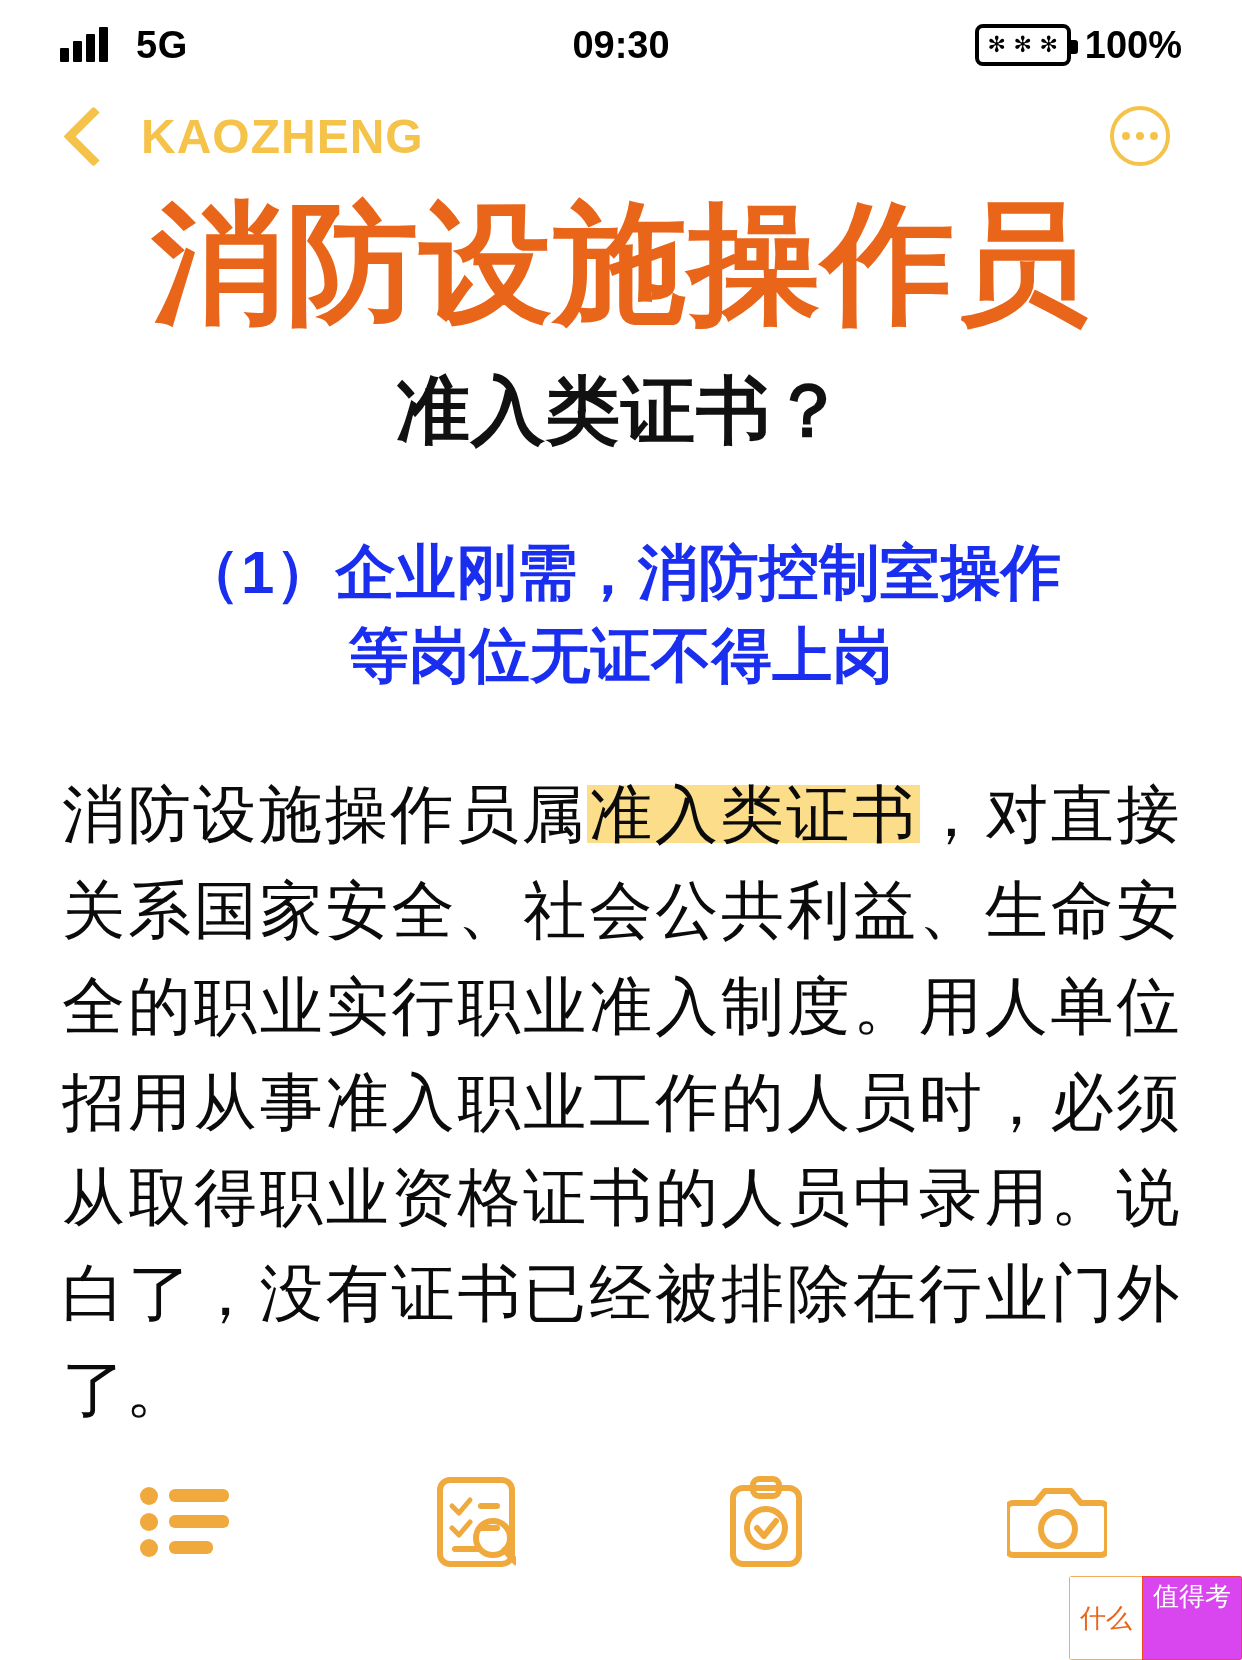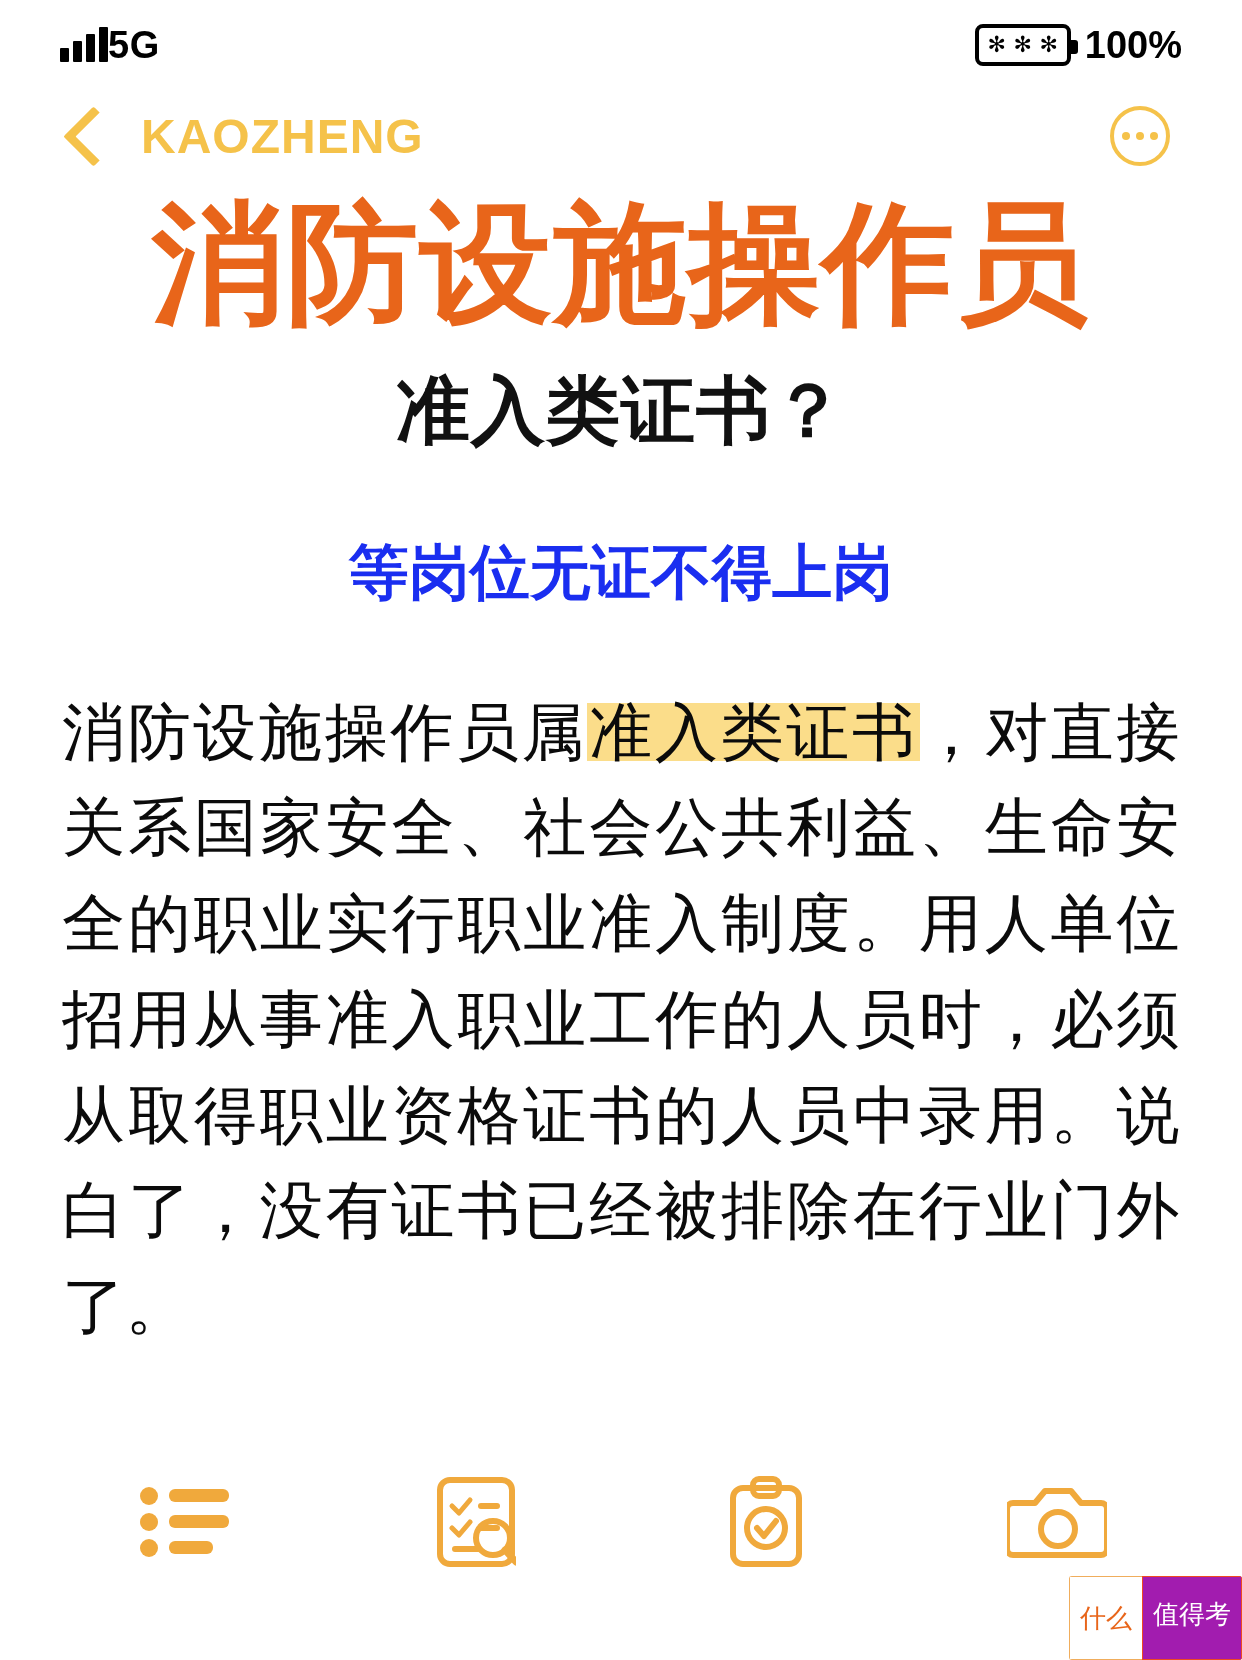--- a/index.html
+++ b/index.html
@@ -21,21 +21,21 @@
     top: 0; left: 0; right: 0;
     height: 90px;
     display: flex;
     align-items: center;
     padding: 0 60px;
     box-sizing: border-box;
   }
   .status-left {
     display: flex;
     align-items: center;
-    gap: 0;
+    gap: 28px;
   }
   .signal-bars {
     display: flex;
     align-items: flex-end;
     gap: 4px;
     height: 34px;
   }
   .signal-bars i {
     display: block;
     width: 9px;
@@ -228,39 +228,40 @@
     border-radius: 3px;
   }
   .wm-left {
     background: #ffffff;
     color: #e8651a;
     padding: 28px 10px;
     border: 1px solid #f0ad5c;
     border-right: none;
   }
   .wm-right {
-    background: #a21caf;
+    background: #d946ef;
     color: #ffffff;
-    padding: 24px 10px;
+    padding: 6px 10px;
     border: 1px solid #ef4922;
   }
 </style>
 </head>
 <body>
 
 <div class="status-bar">
   <div class="status-left">
     <span class="signal-bars">
       <i></i>
         <i></i>
         <i></i>
         <i></i>
     </span>
     <span class="net-label">5G</span>
   </div>
+  <div class="status-center">09:30</div>
   <div class="status-right">
     <span class="battery">
       <span>✻</span>
         <span>✻</span>
         <span>✻</span>
     </span>
     <span class="battery-pct">100%</span>
   </div>
 </div>
 
@@ -272,20 +273,21 @@
       <i></i>
       <i></i>
   </span>
 </div>
 
 <div class="content">
   <div class="headline">消防设施操作员</div>
   <div class="subhead">准入类证书？</div>
 
   <div class="section-title">
+    <div>（1）企业刚需，消防控制室操作</div>
     <div>等岗位无证不得上岗</div>
   </div>
 
   <p class="body-text"><span>消防设施操作员属</span><span class="hl">准入类证书</span><span>，对直接关系国家安全、社会公共利益、生命安全的职业实行职业准入制度。用人单位招用从事准入职业工作的人员时，必须从取得职业资格证书的人员中录用。说白了，没有证书已经被排除在行业门外了。</span></p>
 </div>
 
 <div class="toolbar">
 
   <span class="tool-icon">
     <svg width="92" height="76" viewBox="0 0 92 76">

